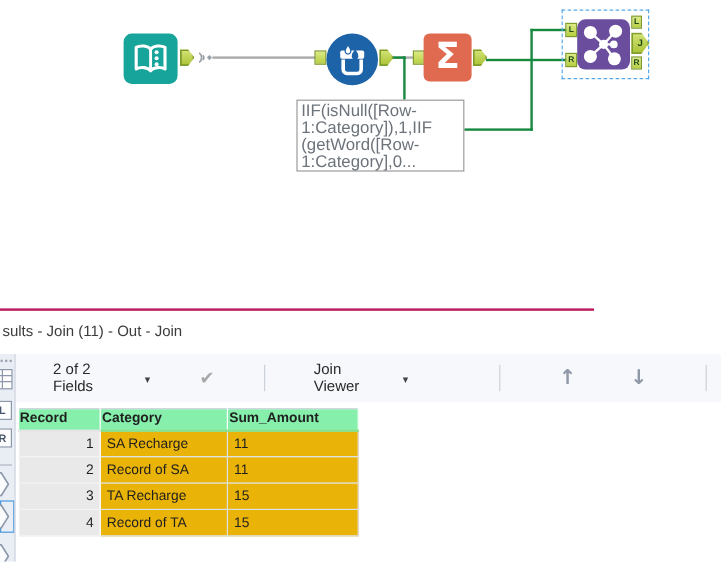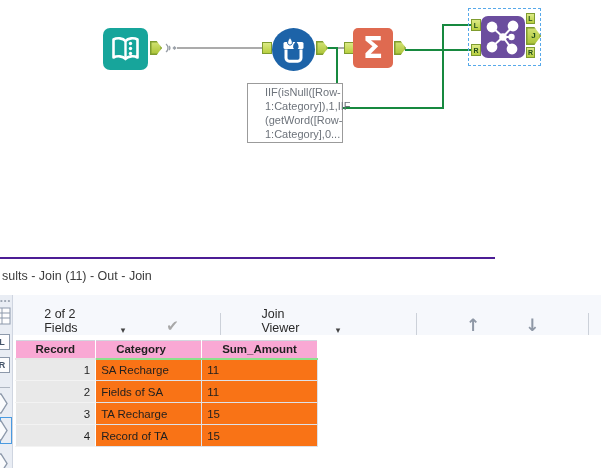--- a/index.html
+++ b/index.html
@@ -30,34 +30,34 @@
     background:#1d63a8; border-radius:50%; }
   #summarize-tool { left:353px; top:28px; width:40px; height:40px;
     background:#df6a50; border-radius:5px; color:#fff; text-align:center;
     font-weight:bold; font-size:30px; line-height:40px;
     font-family:"DejaVu Sans", sans-serif; }
   #join-tool { left:481px; top:16px; width:44px; height:42px;
     background:#6b4d9e; border-radius:7px; }
   #join-selection { position:absolute; left:468px; top:8px; width:73px;
     height:58px; border:1px dashed #57a9ea; z-index:1; }
 
-  #annotation-box { position:absolute; left:247px; top:83px; width:96px;
+  #annotation-box { position:absolute; left:247px; top:83px; width:140px;
     height:60px; background:#fff; border:1px solid #9b9b9b; z-index:4;
-    font-size:11px; line-height:14px; color:#6d737b; padding:1px 17px;
+    font-size:14px; line-height:14px; color:#6d737b; padding:1px 3px;
     white-space:pre-line; }
 
   #wireless-icon { position:absolute; left:163px; top:40px; z-index:2; }
 
   
   #results-panel { position:absolute; left:0; top:257px; width:495px;
-    height:211px; background:#fff; border-top:2px solid #4c1d95; }
+    height:211px; background:#fff; border-top:2px solid #be185d; }
   #results-title { position:absolute; left:2px; top:10px; font-size:12.5px;
     color:#3c3c3c; }
   #results-toolbar { position:absolute; left:0; top:36px; width:601px;
-    height:40px; background:#f6f8fc; display:flex; align-items:flex-end;gap:29px; }
+    height:40px; background:#f6f8fc; display:flex; align-items:center;gap:29px; }
   #results-toolbar .tb-text { font-size:12.5px; color:#2a2a2a; }
   .caret-down { font-size:9px; color:#444; margin:2px 0 0 6px; }
   .tb-sep { width:1px; height:22px; background:#ccd1d9; margin:0 12px; }
   .check-glyph { color:#a8a8a8; font-size:15px; margin-left:12px; }
   .arrow-glyph { color:#8f98a6; font-size:17px; font-weight:bold;
     margin:0 8px; font-family:"DejaVu Sans", sans-serif; }
 
   #anchor-strip { position:absolute; left:0; top:36px; width:13px;
     height:175px; background:#e9edf4; border-right:1px solid #cfd5e0;
     overflow:hidden; z-index:5; }
@@ -68,27 +68,27 @@
     background:#fdfdfe; border:1px solid #8d99ab; font-size:9px;
     font-weight:bold; color:#44546a; text-align:center; line-height:14px; }
   .strip-sep { position:absolute; left:0; width:10px; height:1px;
     background:#aeb6c2; }
   .strip-chev { position:absolute; left:-7px; }
   .chev-sel { position:absolute; left:0px; width:12px; height:27px;
     border:1px solid #4a9ae0; }
 
   #results-table { position:absolute; left:15px; top:81px;
     border-collapse:collapse; font-size:11.5px; color:#1f1f1f; }
-  #results-table th { background:#f9a8d4; font-weight:bold; text-align:left;
-    height:18px; padding:0 20px; border-top:1px solid #d2d6de;
+  #results-table th { background:#86efac; font-weight:bold; text-align:left;
+    height:18px; padding:0 1px; border-top:1px solid #d2d6de;
     border-right:1px solid #fff; }
   #results-table th.u-green { border-bottom:2px solid #8ce08c; }
   #results-table th.u-plain { border-bottom:2px solid #e6e6e6; }
   #results-table td { height:22px; border:1px solid #dde1e8;
-    background:#f97316; padding:0 5px; }
+    background:#eab308; padding:0 5px; }
   #results-table td.rec { background:#e9e9e9; text-align:right;
     border:1px solid #fff; border-bottom:1px solid #f3f3f3; }
   .col-record { width:68px; } .col-category { width:106px;margin-left:32px; }
   .col-sum { width:109px; }
 </style>
 </head>
 <body>
 
 <div id="stage">
 
@@ -216,21 +216,21 @@
         </tr>
       </thead>
       <tbody>
         <tr>
           <td class="rec">1</td>
           <td>SA Recharge</td>
           <td>11</td>
         </tr>
         <tr>
           <td class="rec">2</td>
-          <td>Fields of SA</td>
+          <td>Record of SA</td>
           <td>11</td>
         </tr>
         <tr>
           <td class="rec">3</td>
           <td>TA Recharge</td>
           <td>15</td>
         </tr>
         <tr>
           <td class="rec">4</td>
           <td>Record of TA</td>

